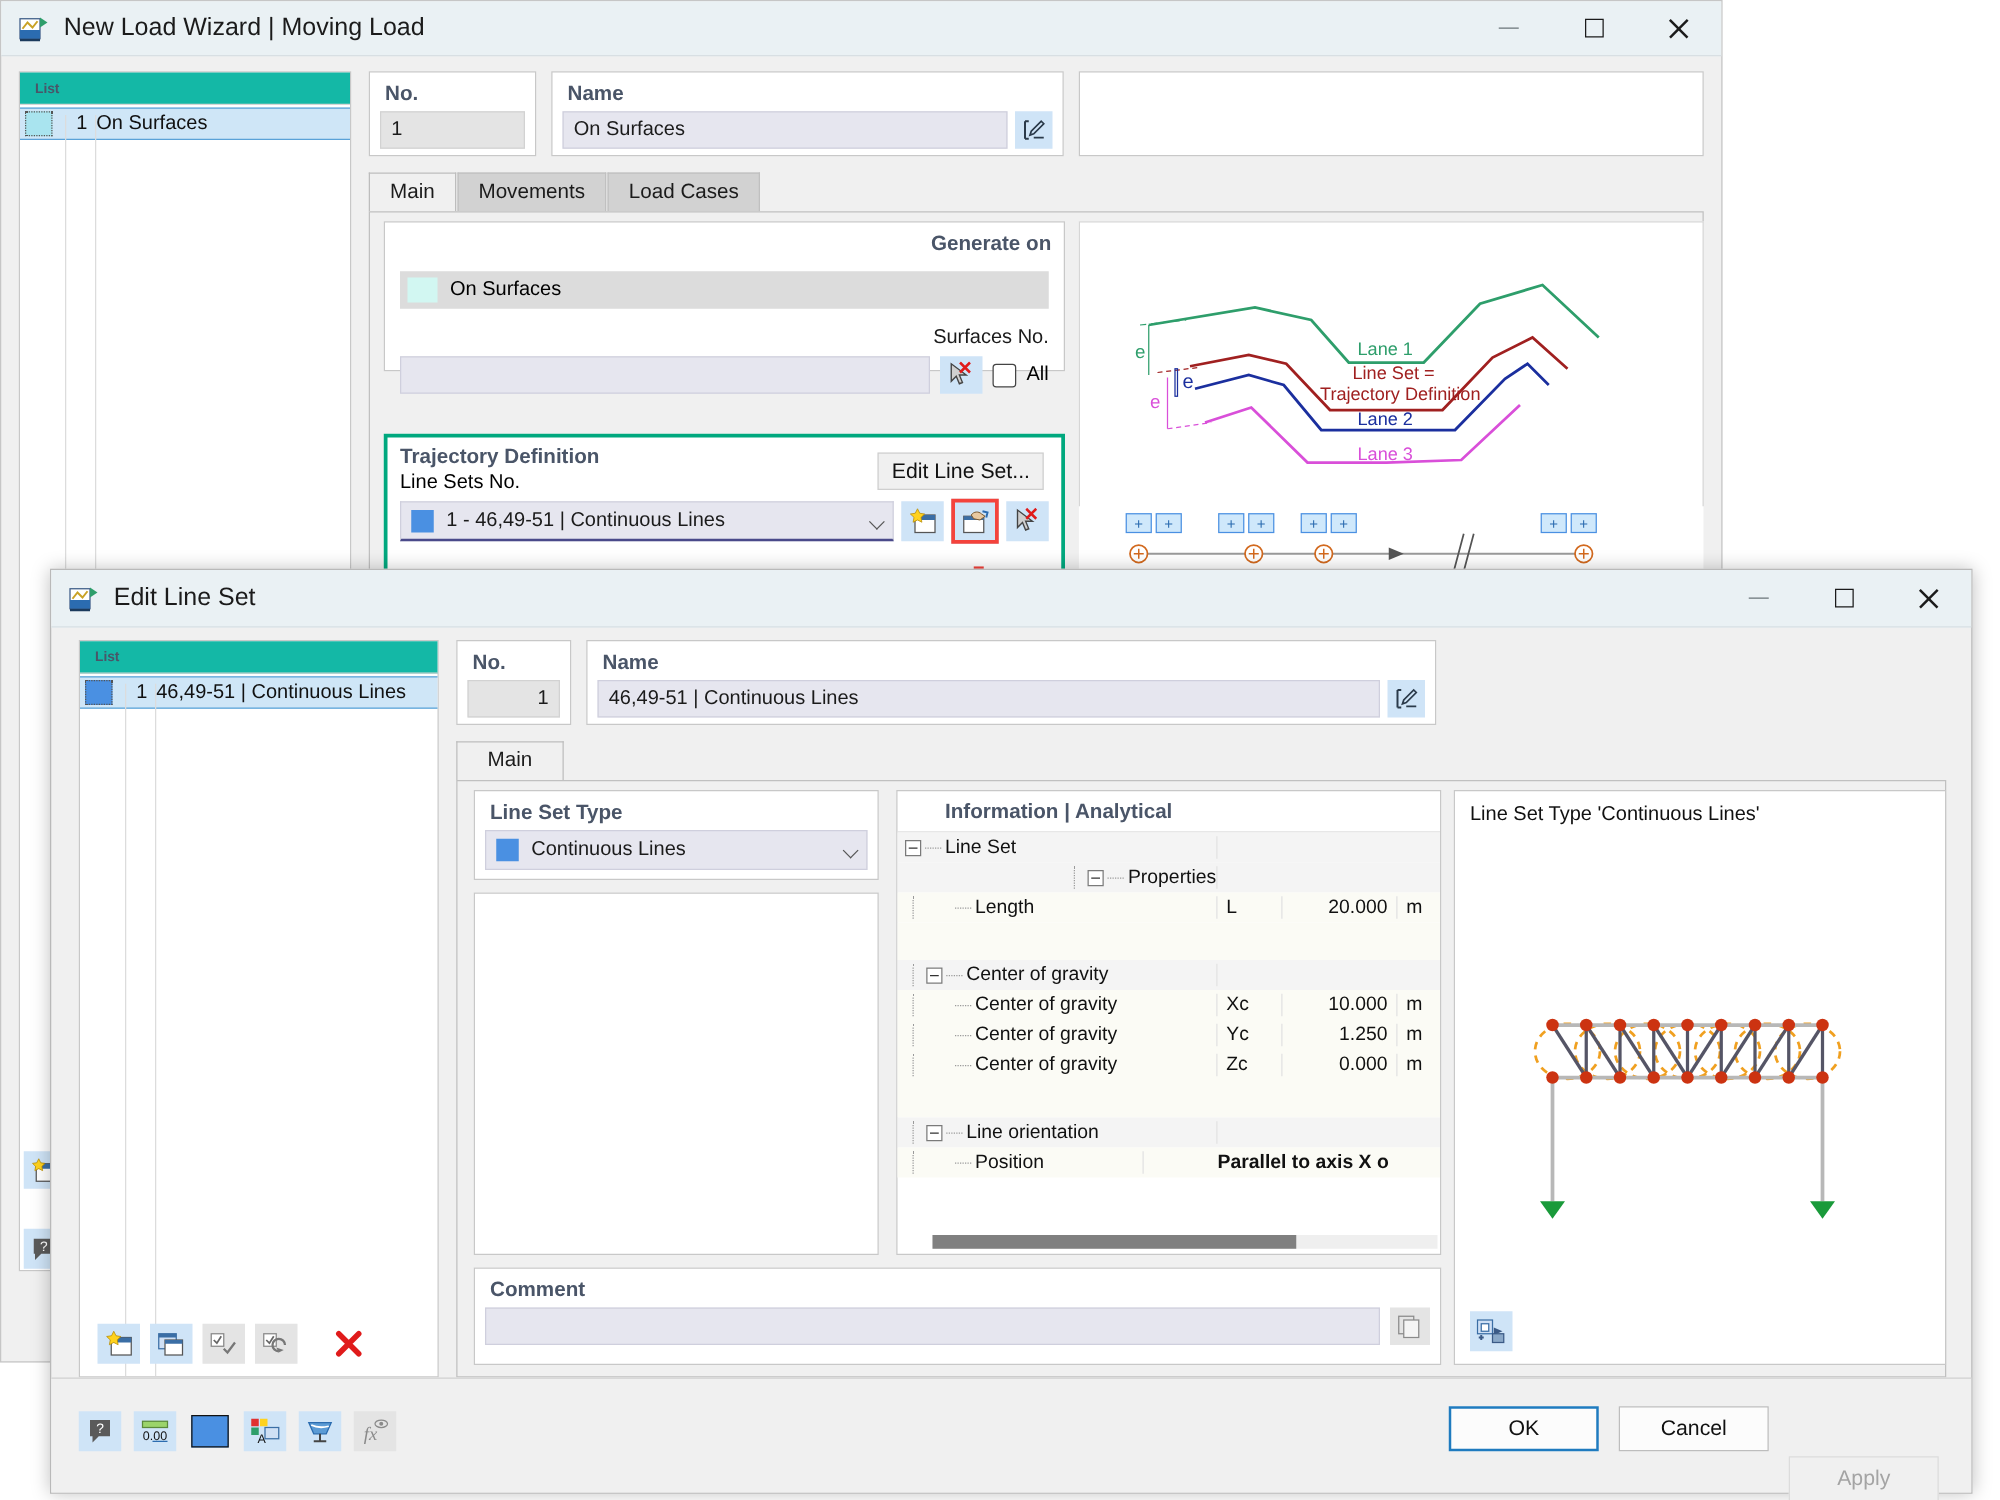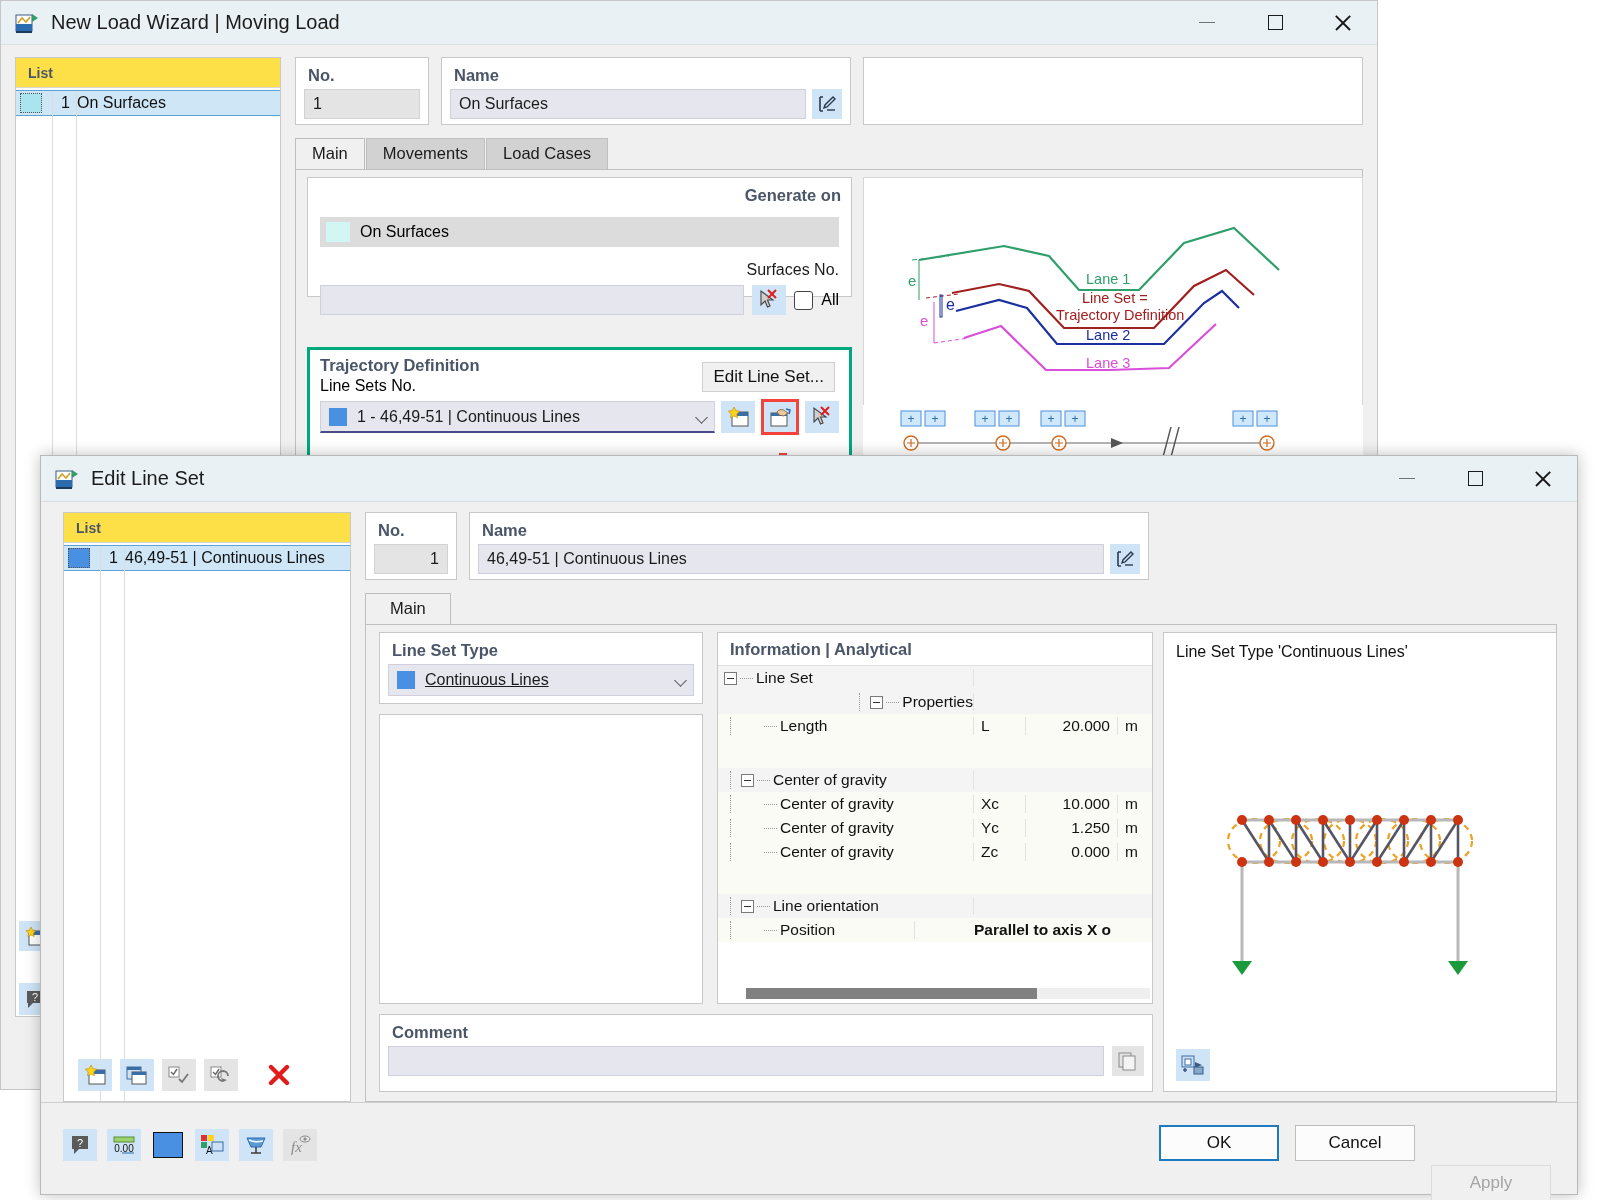--- a/index.html
+++ b/index.html
@@ -47,22 +47,22 @@
   .field {
     background: #e6e6ef; border: 1px solid #cfcfdd;
     height: 30px; display:flex; align-items:center;
     padding: 0 8px; font-size: 16px; color:#1b1b1b;
   }
   .field.readonly { background:#e4e4e4; border-color:#d2d2d2; }
 
   
   .listpane { background:#fff; border:1px solid #c8c8c8; position:relative; }
   .listpane .lp-head {
-    font-size:14px; font-weight:bold; color:#4a5568;
-    padding:7px 0 6px 12px; border-bottom:1px solid #d6d6d6; background:#fde047;
+    font-size:11px; font-weight:bold; color:#4a5568;
+    padding:7px 0 6px 12px; border-bottom:1px solid #d6d6d6; background:#14b8a6;
   }
   .lp-row {
     display:flex; align-items:center; height:26px;
     font-size:16px; color:#111;
   }
   .lp-row.sel { background:#cfe6f7; border-top:1px solid #5aa2d8; border-bottom:1px solid #5aa2d8; }
   .swatch { width:22px; height:20px; margin:0 6px 0 4px; border:1px dotted #555; }
   .lp-num { width:22px; text-align:right; margin-right:7px; }
   .lp-colsep { position:absolute; top:34px; bottom:0; width:1px; background:#dcdcdc; }
 
@@ -434,31 +434,31 @@
     </div>
 
 
     <div class="tabstrip" style="position:absolute; left:324px; top:138px; width:1192px;">
       <div class="tab active" style="padding:5px 24px 6px 24px;">Main</div>
     </div>
     <div style="position:absolute; left:324px; top:168px; width:1192px; height:478px; background:#f0f0f0; border:1px solid #c0c0c0;"></div>
 
     <div class="group" style="position:absolute; left:338px; top:176px; width:324px; height:72px;">
       <div class="group-label">Line Set Type</div>
-      <div class="combo" style="margin:0 8px;text-decoration:underline;">
+      <div class="combo" style="margin:0 8px;">
         <span class="cb-sw"></span>
         <span>Continuous Lines</span>
         <span class="chev"></span>
       </div>
     </div>
 
     <div style="position:absolute; left:338px; top:258px; width:324px; height:290px; background:#fff; border:1px solid #c8c8c8;"></div>
 
     <div class="group" style="position:absolute; left:676px; top:176px; width:436px; height:372px;">
-      <div class="group-label" style="padding:7px 0 6px 12px;">Information | Analytical</div>
+      <div class="group-label" style="padding:7px 0 6px 12px;margin-left:26px;">Information | Analytical</div>
       <div class="infotbl" style="border-top:1px solid #e0e0e0;">
 
         <div class="itrow grp">
           <div class="it-name" style="padding-left:6px;">
             <span class="exp"></span>
               <span class="dots"></span>
             <span>Line Set</span>
           </div>
           <div class="it-sym"></div>
             <div class="it-val"></div>

